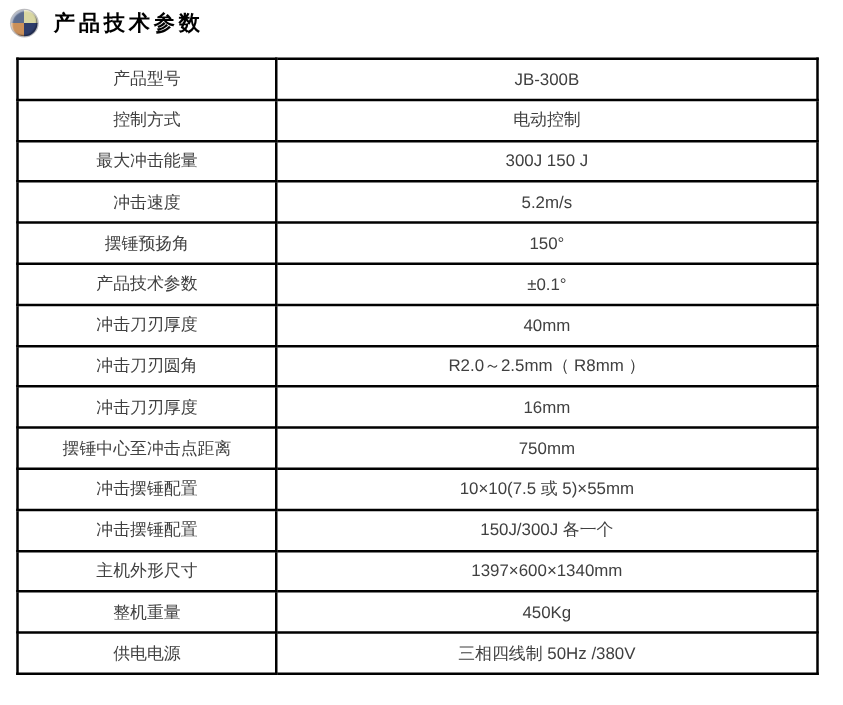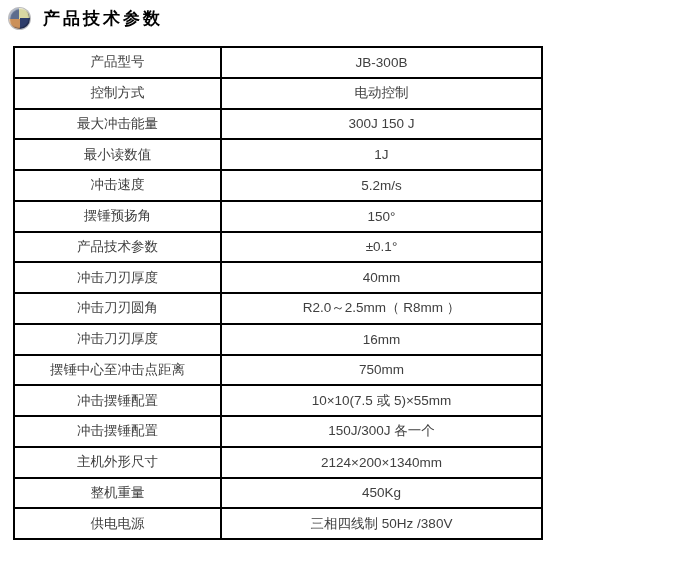--- a/index.html
+++ b/index.html
@@ -45,21 +45,21 @@
     font-size: 17px;
     font-weight: bold;
     color: #000000;
     letter-spacing: 3px;
     white-space: nowrap;
   }
   table.spec {
     position: absolute;
     left: 13px;
     top: 46px;
-    width: 530px;
+    width: 642px;
     height: 494px;
     border-collapse: collapse;
     table-layout: fixed;
   }
   table.spec td {
     border: 2px solid #000000;
     text-align: center;
     vertical-align: middle;
     font-size: 13.5px;
     color: #404040;
@@ -91,24 +91,20 @@
         </tr>
         <tr>
           <td>控制方式</td>
           <td>电动控制</td>
         </tr>
         <tr>
           <td>最大冲击能量</td>
           <td>300J 150 J</td>
         </tr>
         <tr>
-          <td>最小读数值</td>
-          <td>1J</td>
-        </tr>
-        <tr>
           <td>冲击速度</td>
           <td>5.2m/s</td>
         </tr>
         <tr>
           <td>摆锤预扬角</td>
           <td>150°</td>
         </tr>
         <tr>
           <td>产品技术参数</td>
           <td>±0.1°</td>
@@ -132,21 +128,21 @@
         <tr>
           <td>冲击摆锤配置</td>
           <td>10×10(7.5 或 5)×55mm</td>
         </tr>
         <tr>
           <td>冲击摆锤配置</td>
           <td>150J/300J 各一个</td>
         </tr>
         <tr>
           <td>主机外形尺寸</td>
-          <td>2124×200×1340mm</td>
+          <td>1397×600×1340mm</td>
         </tr>
         <tr>
           <td>整机重量</td>
           <td>450Kg</td>
         </tr>
         <tr>
           <td>供电电源</td>
           <td>三相四线制 50Hz /380V</td>
         </tr>
       </tbody>

